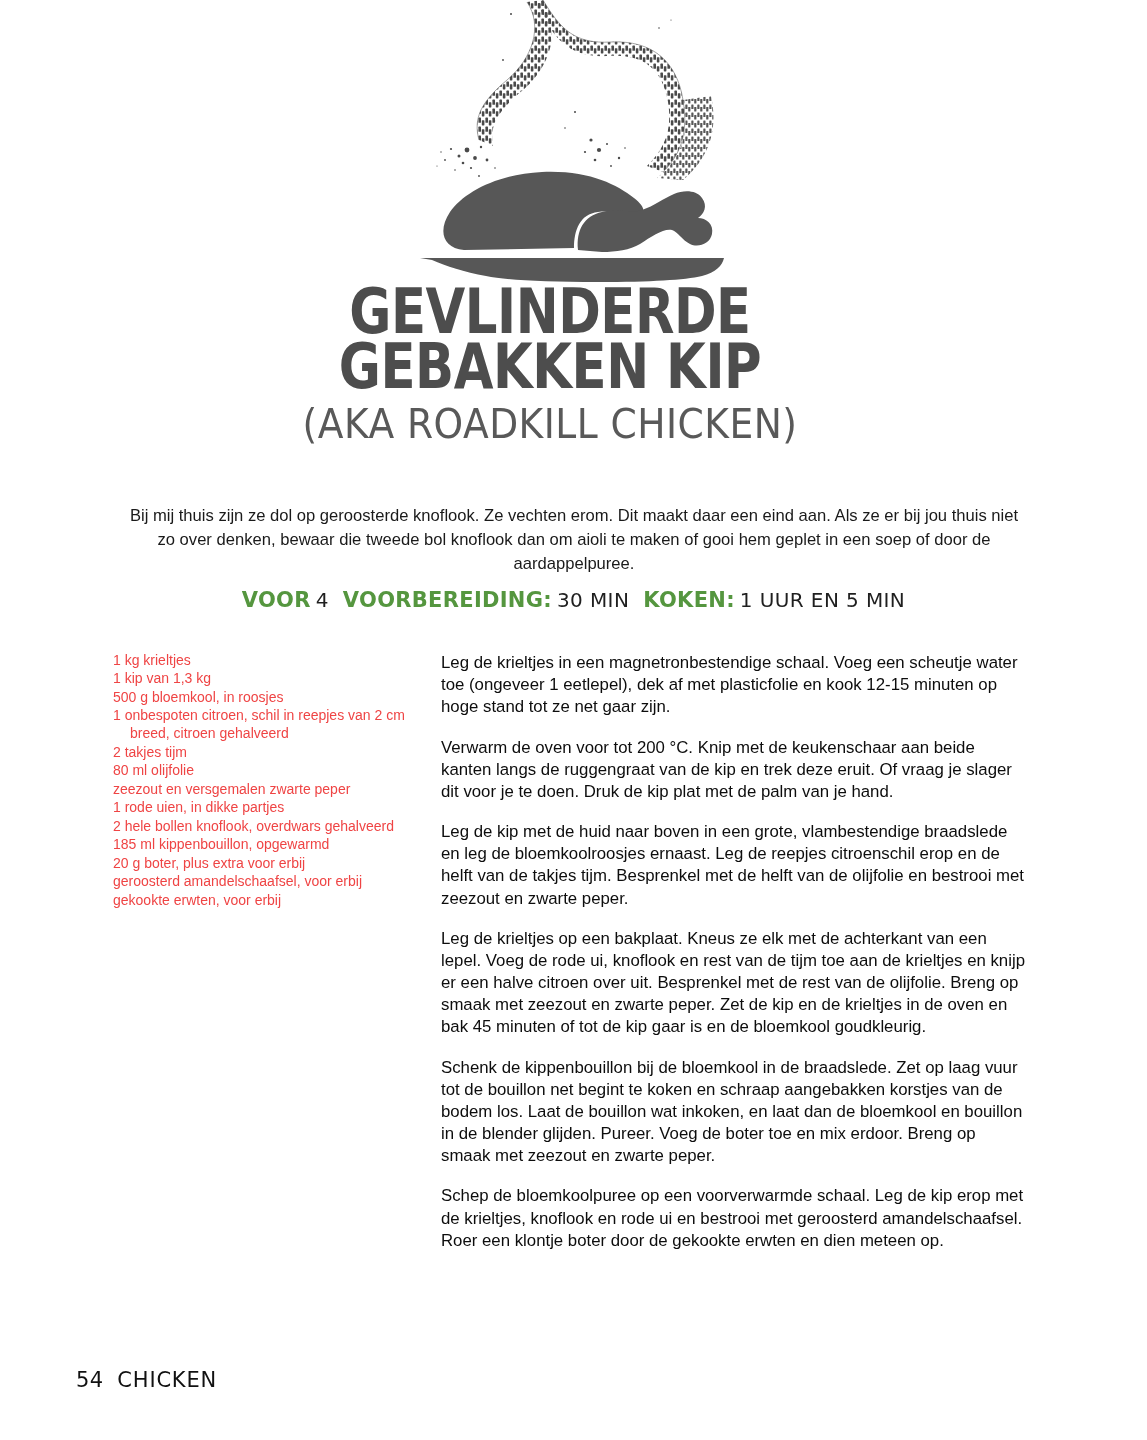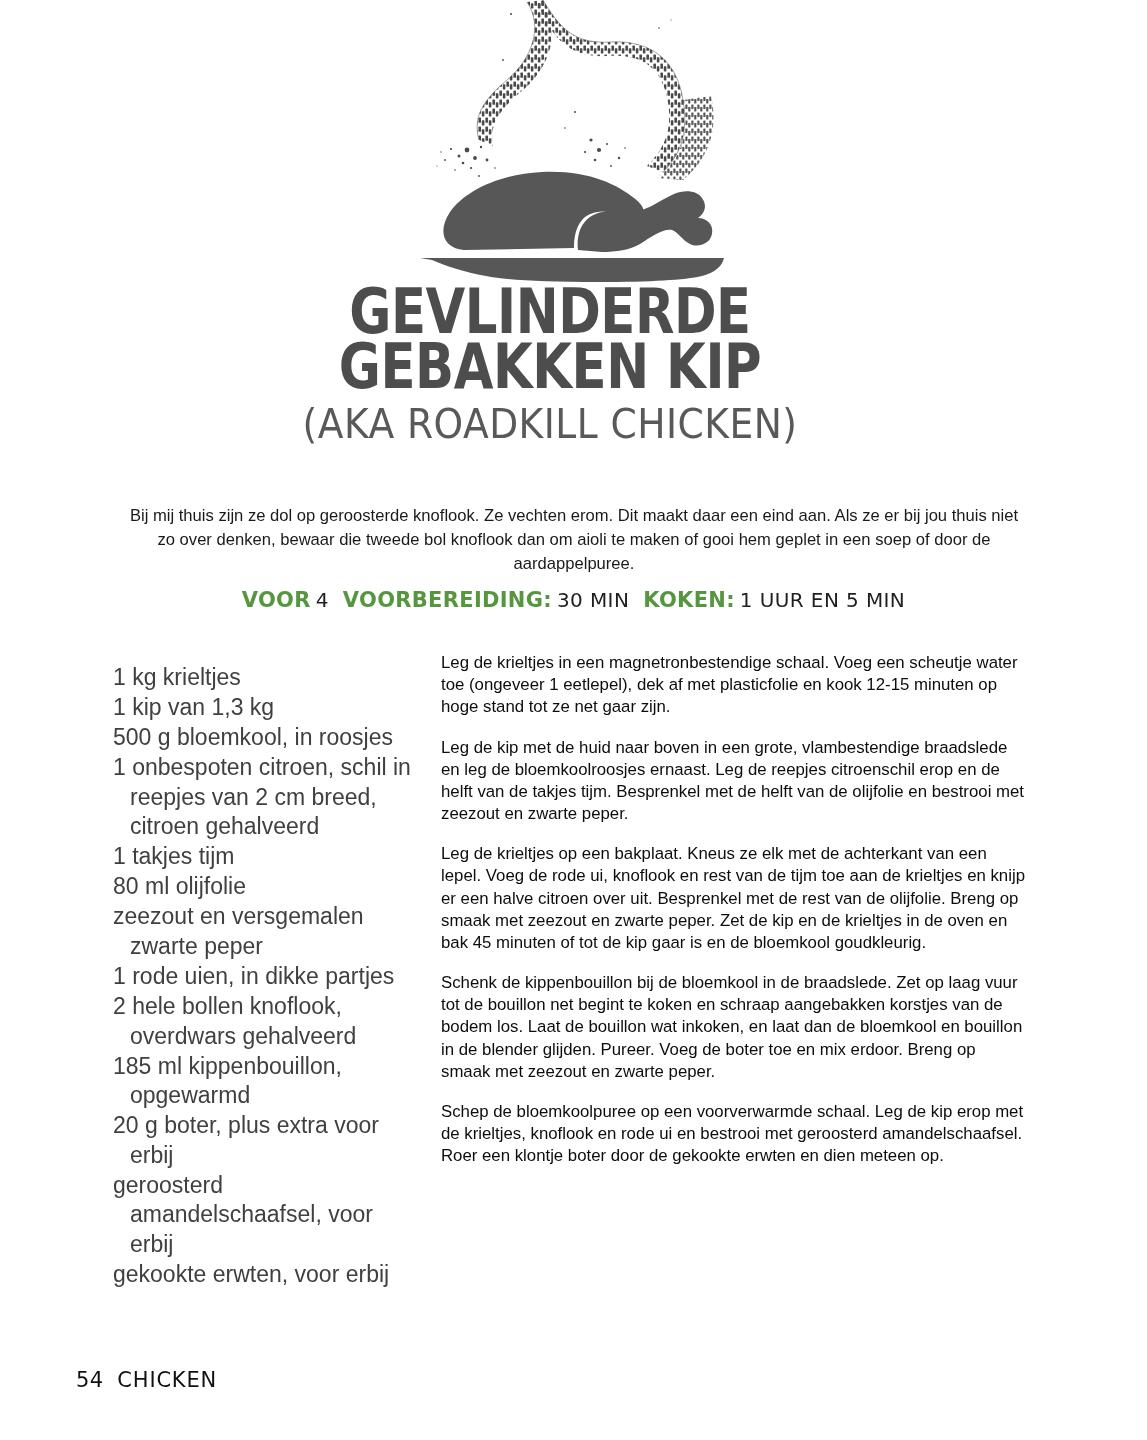--- a/index.html
+++ b/index.html
@@ -110,24 +110,23 @@
   }
   .meta-gap { display: inline-block; width: 14px; }
   .meta-sp { display: inline-block; width: 5px; }
 
   
   .ingredients {
     position: absolute;
     top: 652px;
     left: 113px;
     width: 300px;
-    font-size: 23px;
+    font-size: 14px;
     line-height: 1.285;
-    color: #404040;
-    margin-top: 11px;
+    color: #ef4444;
   }
   .ingredient-item {
     margin: 0 0 0.5px 0;
     padding-left: 17px;
     text-indent: -17px;
   }
 
   .method {
     position: absolute;
     top: 652px;
@@ -261,33 +260,34 @@
 
 <div class="meta-line">
   <span class="meta-label">VOOR</span><span class="meta-sp"></span><span class="meta-value">4</span><span class="meta-gap"></span><span class="meta-label">VOORBEREIDING:</span><span class="meta-sp"></span><span class="meta-value">30 MIN</span><span class="meta-gap"></span><span class="meta-label">KOKEN:</span><span class="meta-sp"></span><span class="meta-value">1 UUR EN 5 MIN</span>
 </div>
 
 <div class="ingredients">
   <p class="ingredient-item">1 kg krieltjes</p>
   <p class="ingredient-item">1 kip van 1,3 kg</p>
   <p class="ingredient-item">500 g bloemkool, in roosjes</p>
   <p class="ingredient-item">1 onbespoten citroen, schil in reepjes van 2 cm breed, citroen gehalveerd</p>
-  <p class="ingredient-item">1 takjes tijm</p>
+  <p class="ingredient-item">2 takjes tijm</p>
   <p class="ingredient-item">80 ml olijfolie</p>
   <p class="ingredient-item">zeezout en versgemalen zwarte peper</p>
   <p class="ingredient-item">1 rode uien, in dikke partjes</p>
   <p class="ingredient-item">2 hele bollen knoflook, overdwars gehalveerd</p>
   <p class="ingredient-item">185 ml kippenbouillon, opgewarmd</p>
   <p class="ingredient-item">20 g boter, plus extra voor erbij</p>
   <p class="ingredient-item">geroosterd amandelschaafsel, voor erbij</p>
   <p class="ingredient-item">gekookte erwten, voor erbij</p>
 </div>
 
 <div class="method">
   <p class="method-step">Leg de krieltjes in een magnetronbestendige schaal. Voeg een scheutje water toe (ongeveer 1 eetlepel), dek af met plasticfolie en kook 12-15 minuten op hoge stand tot ze net gaar zijn.</p>
+  <p class="method-step">Verwarm de oven voor tot 200 °C. Knip met de keukenschaar aan beide kanten langs de ruggengraat van de kip en trek deze eruit. Of vraag je slager dit voor je te doen. Druk de kip plat met de palm van je hand.</p>
   <p class="method-step">Leg de kip met de huid naar boven in een grote, vlambestendige braadslede en leg de bloemkoolroosjes ernaast. Leg de reepjes citroenschil erop en de helft van de takjes tijm. Besprenkel met de helft van de olijfolie en bestrooi met zeezout en zwarte peper.</p>
   <p class="method-step">Leg de krieltjes op een bakplaat. Kneus ze elk met de achterkant van een lepel. Voeg de rode ui, knoflook en rest van de tijm toe aan de krieltjes en knijp er een halve citroen over uit. Besprenkel met de rest van de olijfolie. Breng op smaak met zeezout en zwarte peper. Zet de kip en de krieltjes in de oven en bak 45 minuten of tot de kip gaar is en de bloemkool goudkleurig.</p>
   <p class="method-step">Schenk de kippenbouillon bij de bloemkool in de braadslede. Zet op laag vuur tot de bouillon net begint te koken en schraap aangebakken korstjes van de bodem los. Laat de bouillon wat inkoken, en laat dan de bloemkool en bouillon in de blender glijden. Pureer. Voeg de boter toe en mix erdoor. Breng op smaak met zeezout en zwarte peper.</p>
   <p class="method-step">Schep de bloemkoolpuree op een voorverwarmde schaal. Leg de kip erop met de krieltjes, knoflook en rode ui en bestrooi met geroosterd amandelschaafsel. Roer een klontje boter door de gekookte erwten en dien meteen op.</p>
 </div>
 
 <div class="footer">
   <span class="footer-page">54</span><span class="footer-section">CHICKEN</span>
 </div>
 

